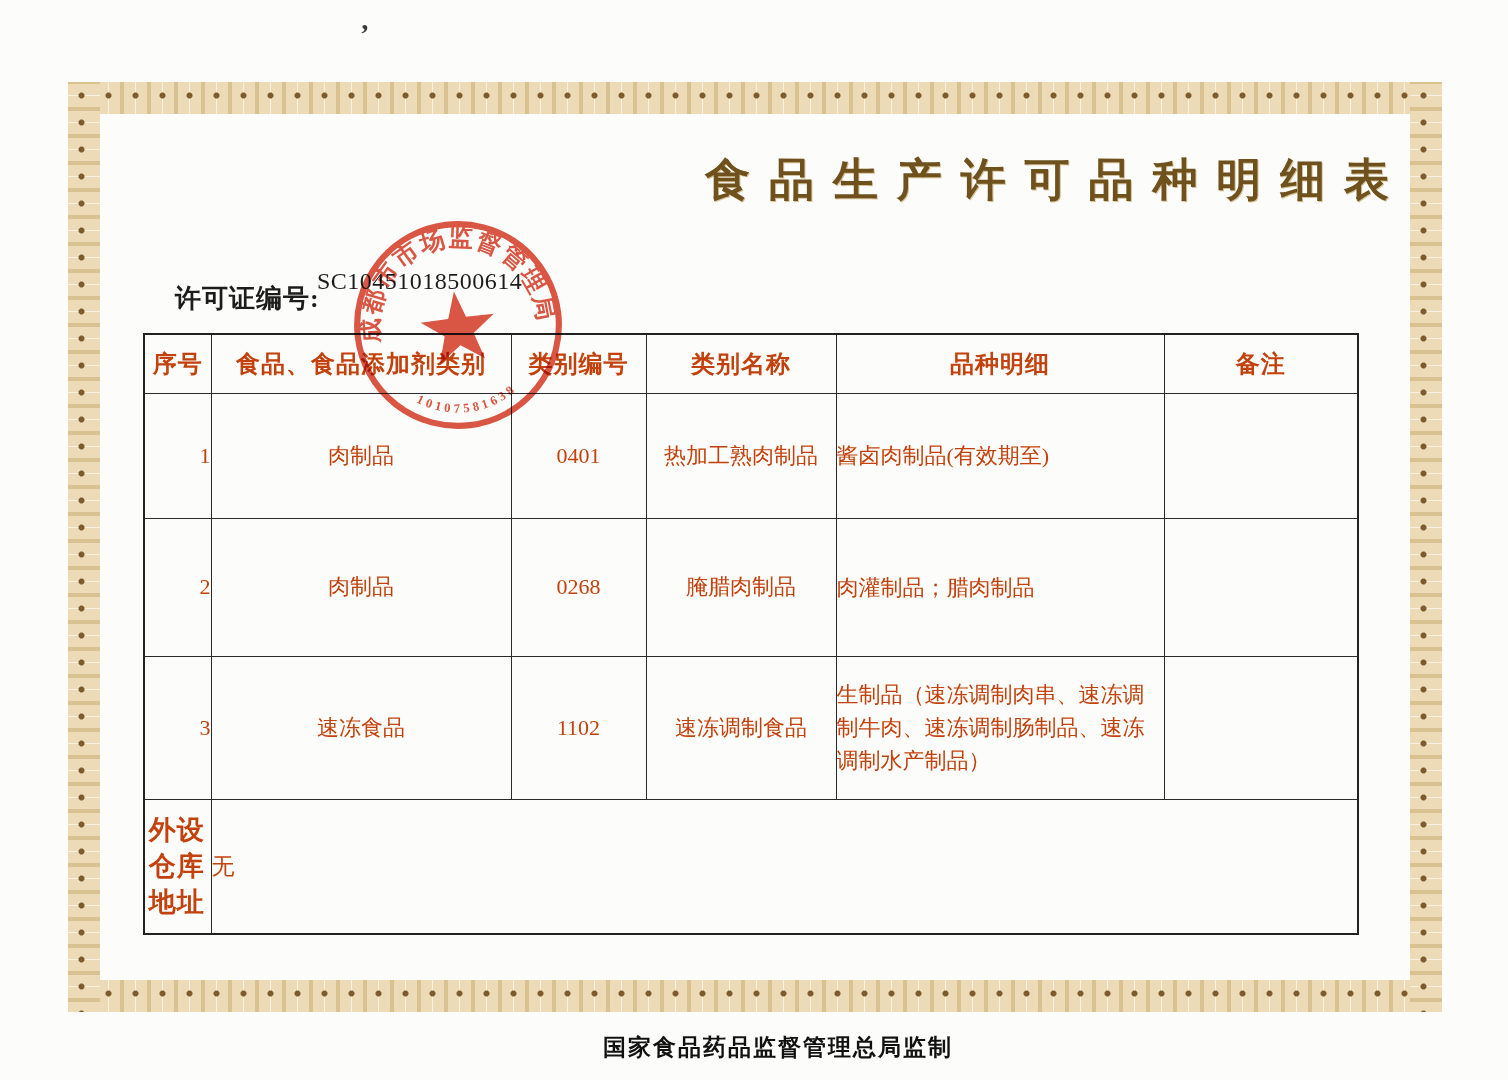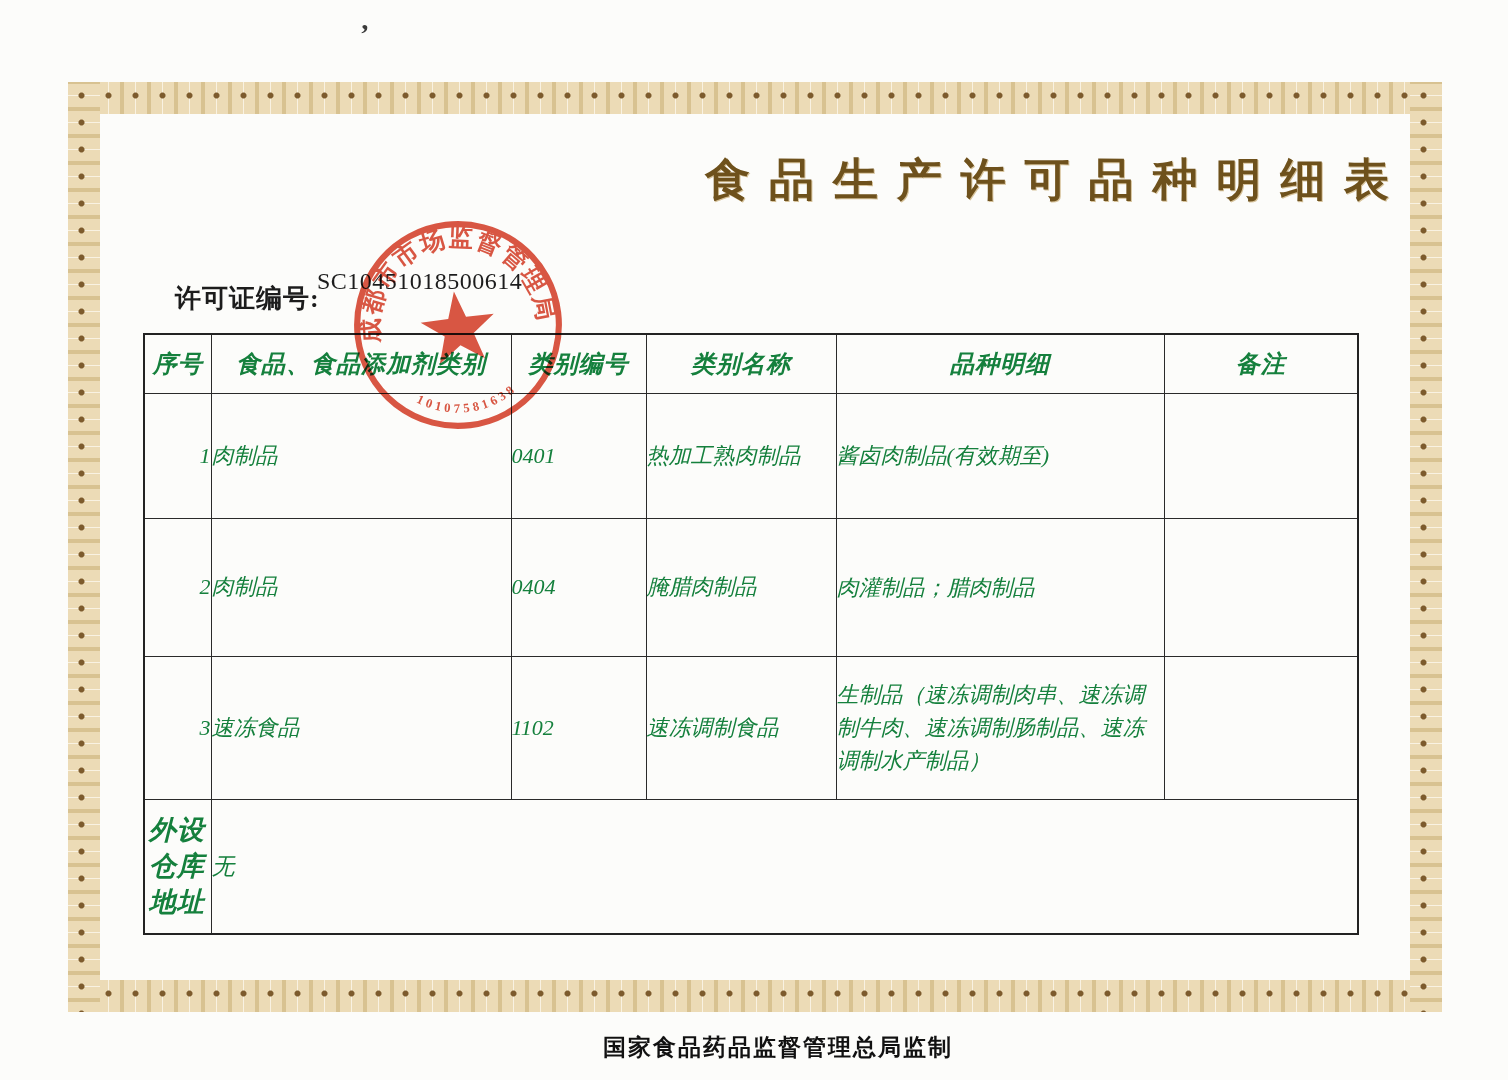--- a/index.html
+++ b/index.html
@@ -41,27 +41,27 @@
   }
 
   .lic-label{position:absolute;left:175px;top:281px;font-size:26px;font-weight:bold;letter-spacing:1px;}
   .lic-number{position:absolute;left:317px;top:268px;font-size:24px;letter-spacing:.5px;}
   .lic-dates{position:absolute;left:608px;top:275px;font-size:23px;font-weight:bold;white-space:nowrap;}
   .lic-dates .gap{display:inline-block;width:26px;}
 
   table.main{
     position:absolute;left:143px;top:333px;width:1214px;
     border-collapse:collapse;table-layout:fixed;
-    font-size:22px;color:#15803d;font-style:italic;
+    font-size:22px;color:#c2410c;
   }
   table.main td,table.main th{border:1.5px solid #2a2a2a;padding:0;vertical-align:middle;overflow:hidden;}
   table.main{border:2.5px solid #222;}
   th{font-size:24px;font-weight:bold;text-align:center;letter-spacing:1px;}
   td.no{text-align:right;padding-right:7px;font-size:22px;}
-  td.cat,td.code,td.name{text-align:left;padding-left:14px;margin-left:8px;}
+  td.cat,td.code,td.name{text-align:center;padding-left:14px;margin-left:8px;}
   td.detail{text-align:left;padding:6px 8px 6px 12px;line-height:1.5;}
   td.wlabel div{width:58px;margin:12px auto;font-size:27px;font-weight:bold;line-height:1.35;word-break:break-all;letter-spacing:1px;}
   td.wvalue{vertical-align:top;padding:10px 0 0 16px;font-size:23px;}
 
   .seal{
     position:absolute;left:351px;top:218px;width:214px;height:214px;
     transform:rotate(-7deg);opacity:.88;mix-blend-mode:multiply;z-index:5;pointer-events:none;
   }
   .seal text{font-family:"Liberation Serif","DejaVu Serif",serif;}
 
@@ -109,21 +109,21 @@
       <td class="no">1</td>
       <td class="cat">肉制品</td>
       <td class="code">0401</td>
       <td class="name">热加工熟肉制品</td>
       <td class="detail">酱卤肉制品(有效期至)</td>
       <td class="remark"></td>
     </tr>
     <tr style="height:138px">
       <td class="no">2</td>
       <td class="cat">肉制品</td>
-      <td class="code">0404</td>
+      <td class="code">0268</td>
       <td class="name">腌腊肉制品</td>
       <td class="detail">肉灌制品；腊肉制品</td>
       <td class="remark"></td>
     </tr>
     <tr style="height:143px">
       <td class="no">3</td>
       <td class="cat">速冻食品</td>
       <td class="code">1102</td>
       <td class="name">速冻调制食品</td>
       <td class="detail">生制品（速冻调制肉串、速冻调制牛肉、速冻调制肠制品、速冻调制水产制品）</td>

